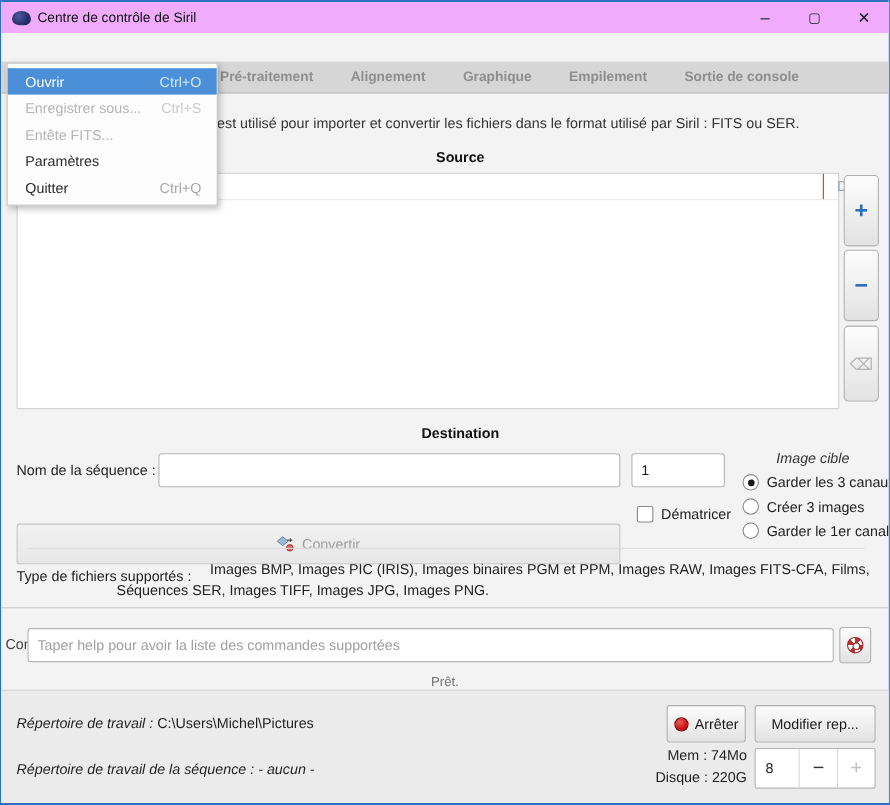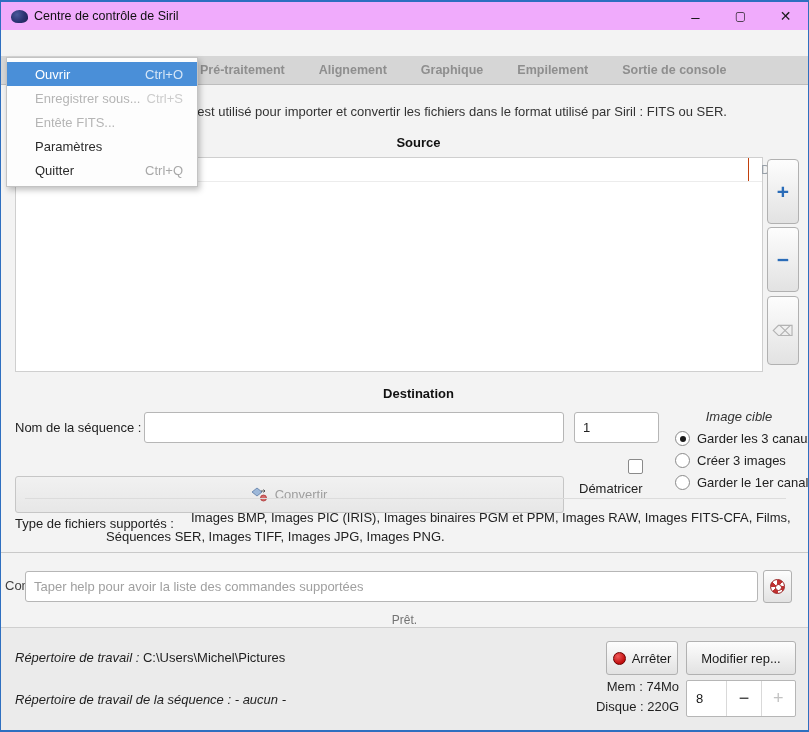--- a/index.html
+++ b/index.html
@@ -35,21 +35,21 @@
   
   .tabbar{ position:absolute; left:0; top:56px; width:100%; height:29px; background:#d6d6d6; border-bottom:1px solid #bdbdbd; display:flex; align-items:center; padding-left:197px; }
   .tab{ padding:0 2px; margin-right:30px; font-weight:bold; font-size:12.5px; color:#8e8e8e; white-space:nowrap; }
 
   
   .popup{
     position:absolute; left:5px; top:57px; width:192px; z-index:20;
     background:#fdfdfd; border:1px solid #c3c3c3; padding:4px 0;
     box-shadow:2px 3px 6px rgba(0,0,0,.25);
   }
-  .popup-item{ height:24px; display:flex; align-items:center; justify-content:space-between; padding:0 14px 0 28px;text-align:center; }
+  .popup-item{ height:24px; display:flex; align-items:center; justify-content:space-between; padding:0 14px 0 16px;text-align:center; }
   .popup-item .lbl{ color:#2b2b2b; }
   .popup-item .accel{ color:#a8a8a8; }
   .popup-item.selected{ background:#4a8fd8; }
   .popup-item.selected .lbl{ color:#ffffff; }
   .popup-item.selected .accel{ color:#d6e6f7; }
   .popup-item.disabled .lbl{ color:#b5b5b5; }
   .popup-item.disabled .accel{ color:#cccccc; }
 
   
   .desc{ position:absolute; left:0; top:104px; width:100%; text-align:center; color:#333; }
@@ -78,21 +78,21 @@
   .radio-row{ position:absolute; left:674px; height:17px; display:flex; align-items:center; gap:7px; color:#222; white-space:nowrap; }
   .radio-row.r0{ top:430px; } .radio-row.r1{ top:452px; } .radio-row.r2{ top:474px; }
   .radio{ width:15px; height:15px; border:1px solid #8a8a8a; border-radius:50%; background:#fff; position:relative; flex:0 0 auto; }
   .radio.checked::after{ content:""; position:absolute; left:3.5px; top:3.5px; width:6px; height:6px; border-radius:50%; background:#1a1a1a; }
 
   .convert-btn{
     position:absolute; left:14px; top:450px; width:549px; height:37px;
     background:linear-gradient(#f1f1f1,#e7e7e7); border:1px solid #c6c6c6; border-radius:3px;
     display:flex; align-items:center; justify-content:center; gap:7px; color:#9e9e9e;margin-top:26px;
   }
-  .checkbox-row{ position:absolute; left:578px; top:459px; height:17px; display:flex; align-items:flex-end; gap:7px; color:#222;flex-direction:column; }
+  .checkbox-row{ position:absolute; left:578px; top:459px; height:17px; display:flex; align-items:center; gap:7px; color:#222; }
   .checkbox{ width:15px; height:15px; border:1px solid #8a8a8a; border-radius:2px; background:#fff; flex:0 0 auto; }
 
   .sep1{ position:absolute; left:24px; top:498px; width:761px; height:1px; background:#dcdcdc; }
   .supported-label{ position:absolute; left:14px; top:516px; color:#222; }
   .supported-text{ position:absolute; left:105px; top:509px; width:700px; text-indent:85px; line-height:18.5px; color:#222; }
 
   
   .console-line{ position:absolute; left:0; top:552px; width:100%; height:1px; background:#c9c9c9; }
   .console-label{ position:absolute; left:4px; top:555px; color:#404040;margin-top:23px; }
   .console-input{ position:absolute; left:24px; top:571px; width:733px; height:31px; }

